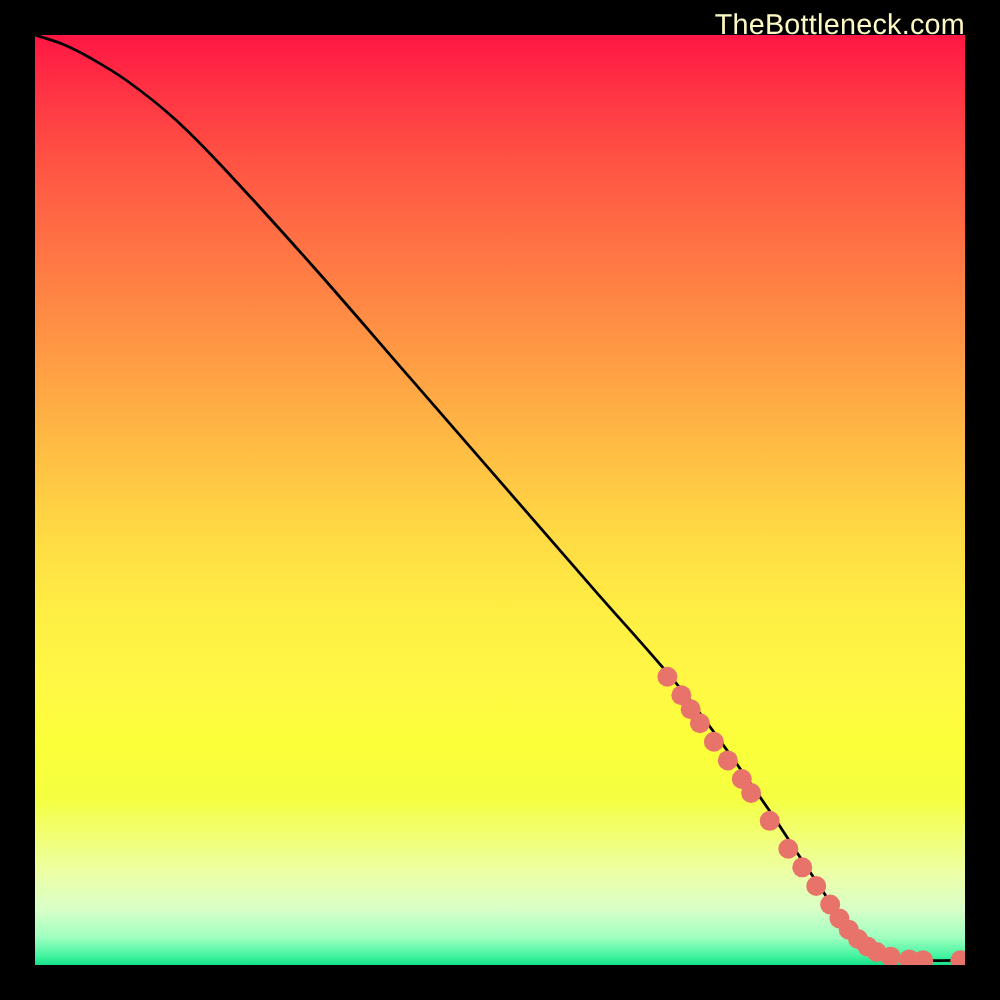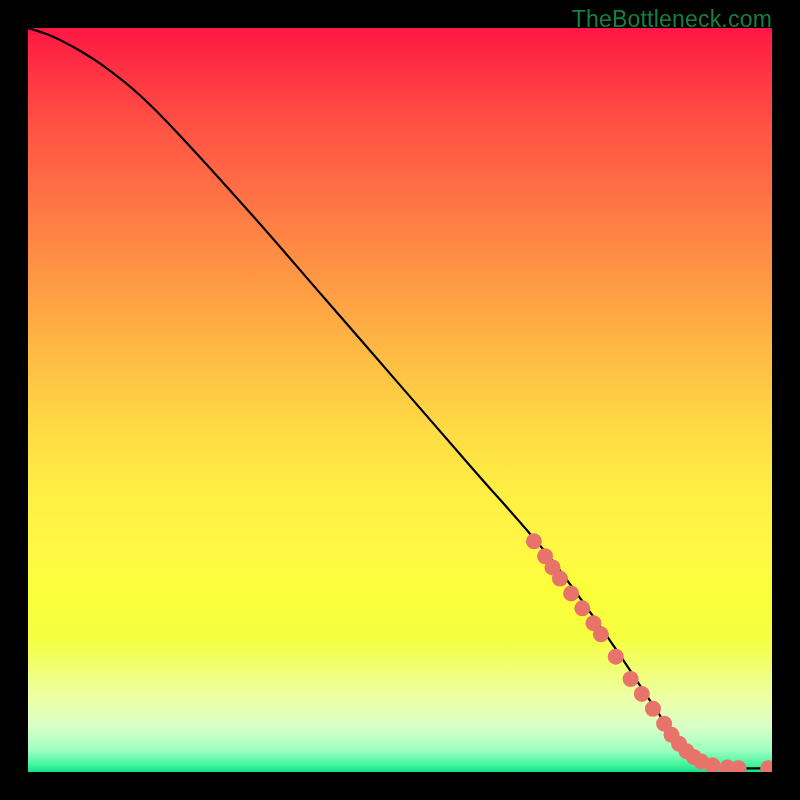--- a/index.html
+++ b/index.html
@@ -39,21 +39,21 @@
       #d8ffc8 94%,
       #a0ffc0 97%,
       #44f5a0 99%,
       #14e088 100%
     );
   }
   .watermark {
     position: absolute;
     top: 6px;
     right: 28px;
-    color: #15803d;
+    color: #fef9c3;
     font-size: 23px;
     font-weight: 400;
     letter-spacing: 0.2px;
   }
   svg.curve {
     position: absolute;
     left: 0;
     top: 0;
     width: 744px;
     height: 744px;

